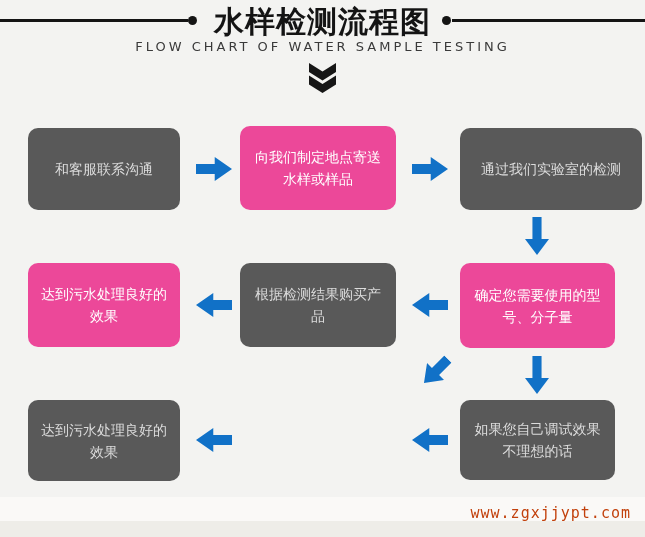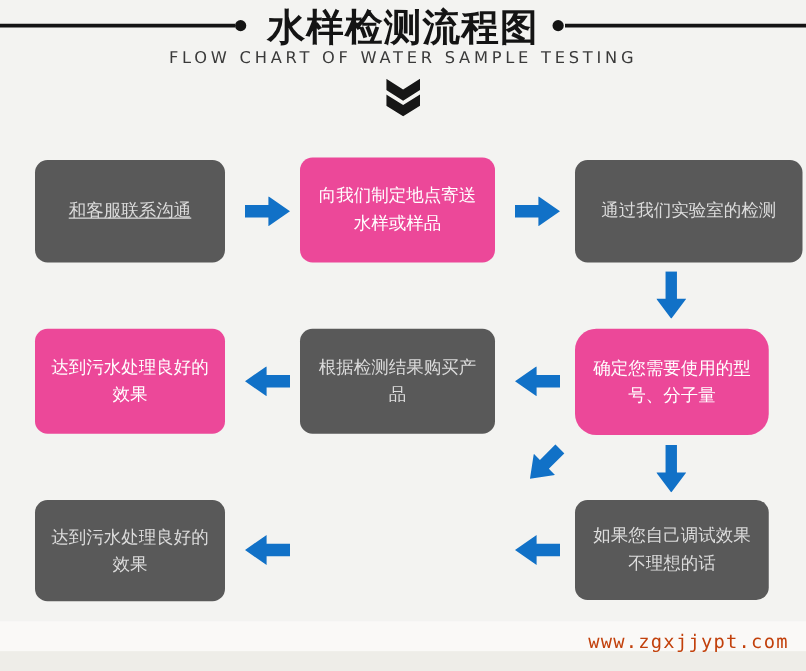--- a/index.html
+++ b/index.html
@@ -29,26 +29,26 @@
   }
   .chevron{position:absolute;left:309px;top:63px;width:27px;height:32px;}
   
   .box{
     position:absolute;box-sizing:border-box;border-radius:10px;
     display:flex;align-items:center;justify-content:center;text-align:center;
     font-size:14px;line-height:22px;word-break:break-all;
   }
   .box.blue{background:#ec4899;color:#ffffff;}
   .box.gray{background:#595959;color:#dcdcdc;}
-  .b1{left:28px;top:128px;width:152px;height:82px;padding:0 10px;text-decoration:underline;}
+  .b1{left:28px;top:128px;width:152px;height:82px;padding:0 10px;}
   .b2{left:240px;top:126px;width:156px;height:84px;padding:0 10px;}
   .b3{left:460px;top:128px;width:182px;height:82px;padding:4px 8px;}
   .b4{left:28px;top:263px;width:152px;height:84px;padding:0 10px;}
   .b5{left:240px;top:263px;width:156px;height:84px;padding:0 10px;text-align:center;}
-  .b6{left:460px;top:263px;width:155px;height:85px;padding:0 8px;border-radius:17px;}
+  .b6{left:460px;top:263px;width:155px;height:85px;padding:0 8px;}
   .b7{left:28px;top:400px;width:152px;height:81px;padding:0 10px;}
   .b8{left:240px;top:397px;width:165px;height:87px;padding:0 13px;}
   .b9{left:460px;top:400px;width:155px;height:80px;padding:0 12px;}
   
   .arrow{position:absolute;background:#1171c7;}
   .arrow-right{width:36px;height:24px;
     clip-path:polygon(0 29%,52% 29%,52% 0,100% 50%,52% 100%,52% 71%,0 71%);}
   .arrow-left{width:36px;height:24px;
     clip-path:polygon(100% 29%,48% 29%,48% 0,0 50%,48% 100%,48% 71%,100% 71%);}
   .arrow-down{width:24px;height:38px;

